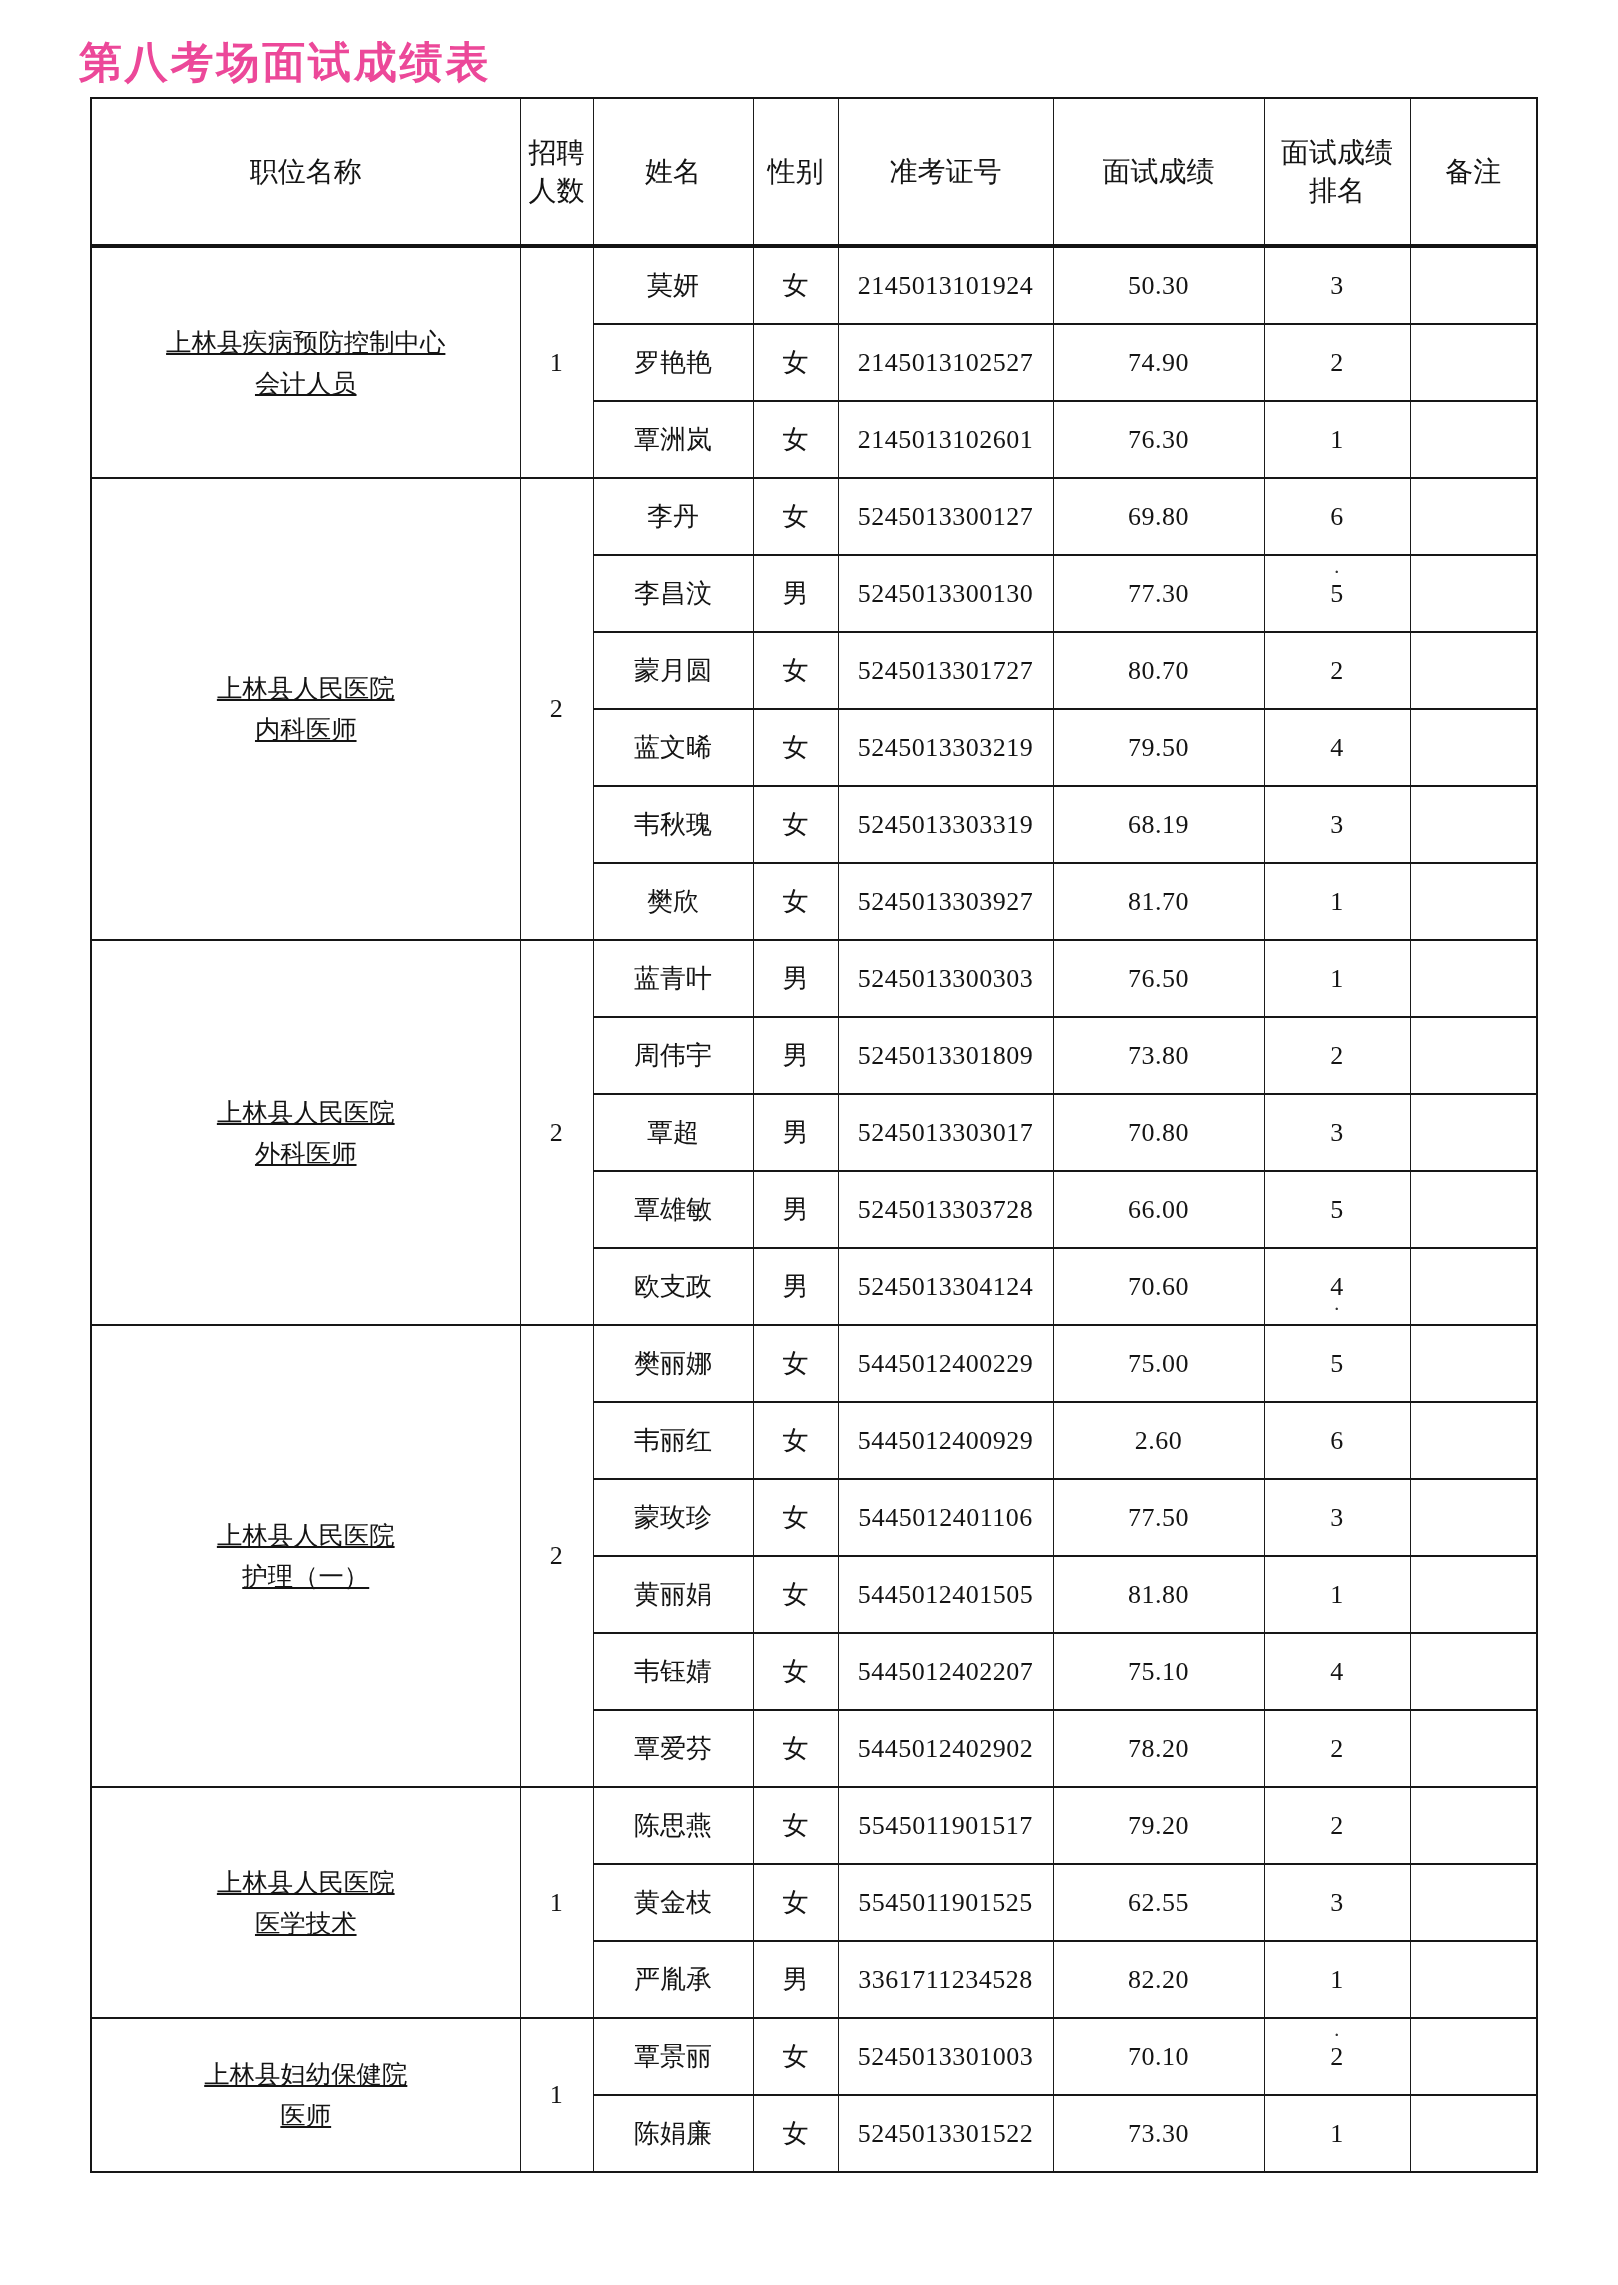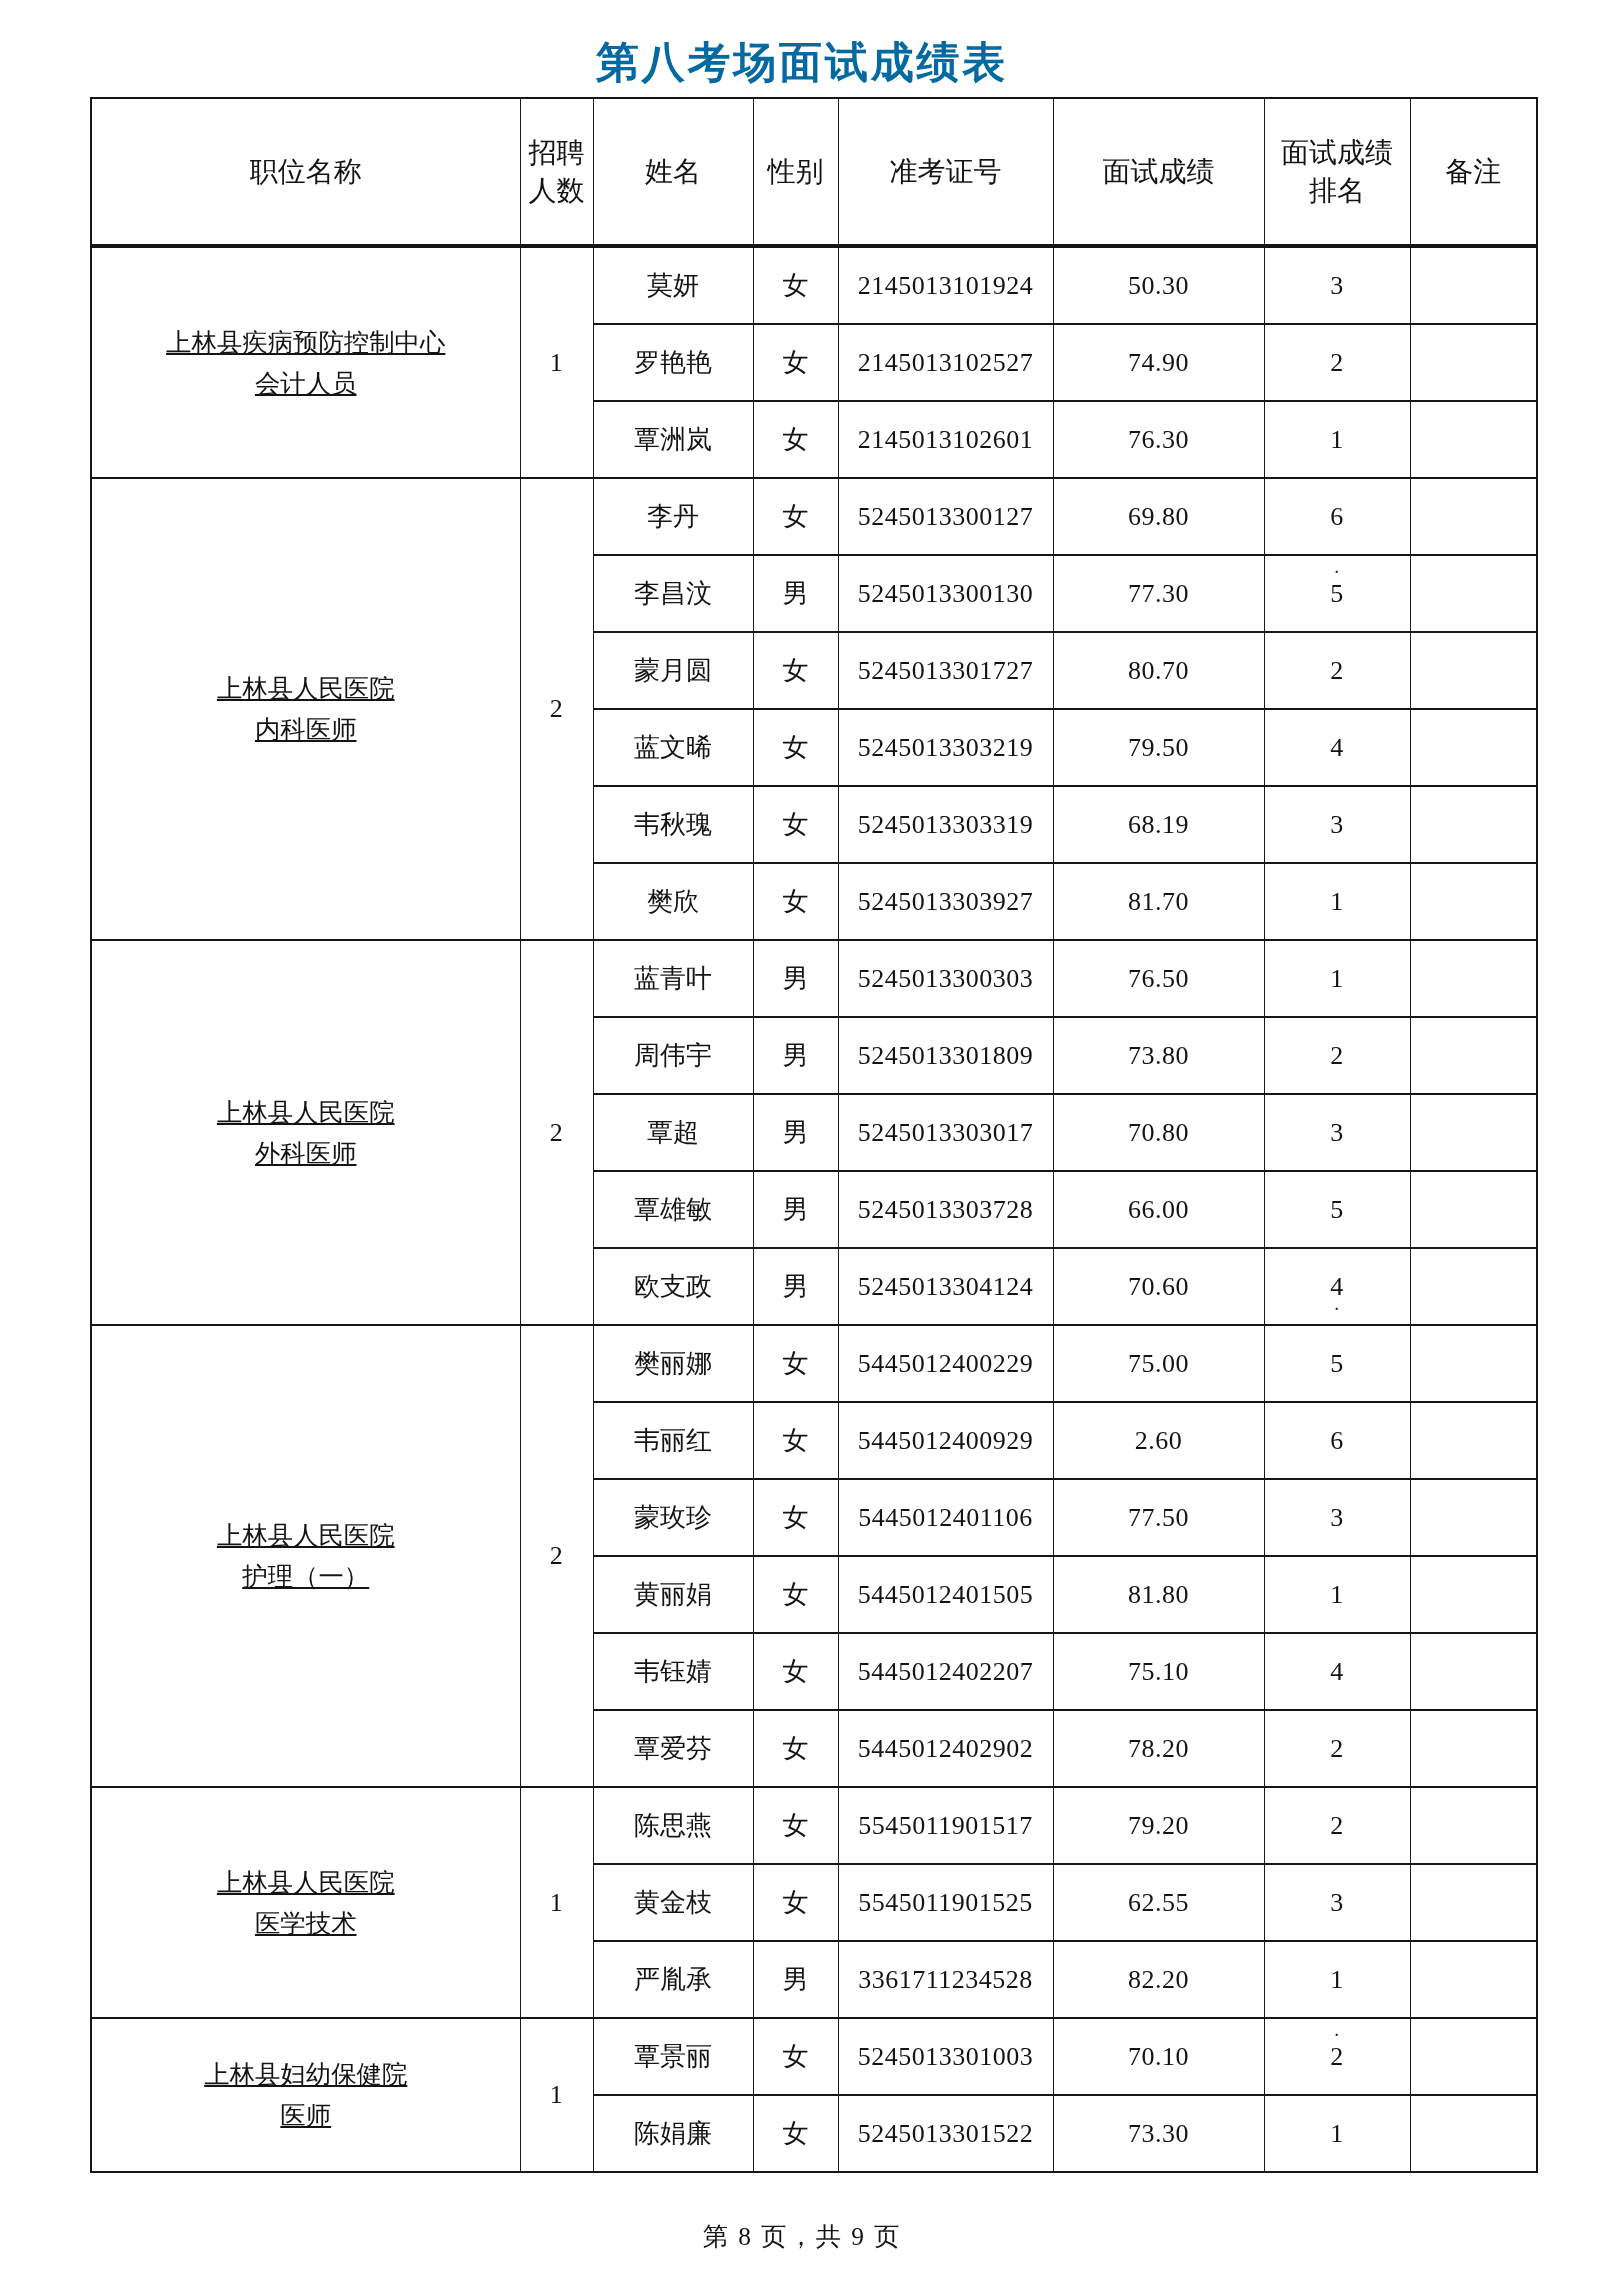--- a/index.html
+++ b/index.html
@@ -14,25 +14,24 @@
     background: #ffffff;
     color: #111111;
     font-family: "Liberation Serif", "DejaVu Serif", serif;
     overflow: hidden;
   }
   .doc-title {
     position: absolute;
     top: 34px;
     left: 79px;
     width: 1446px;
-    text-align: center;
     font-size: 43px;
     font-weight: 700;
     letter-spacing: 2.8px;
-    color: #0369a1;
+    color: #ec4899;
   }
   table.score-table {
     position: absolute;
     top: 97px;
     left: 90px;
     width: 1446px;
     border-collapse: collapse;
     table-layout: fixed;
     border: 2.8px solid #161616;
   }
@@ -360,16 +359,15 @@
           <td>陈娟廉</td>
           <td>女</td>
           <td class="num">5245013301522</td>
           <td class="num">73.30</td>
           <td class="num rank">1</td>
           <td></td>
         </tr>
       </tbody>
   </table>
 
-  <div class="page-footer">第 8 页，共 9 页</div>
 
 </div>
 
 
 </body></html>

